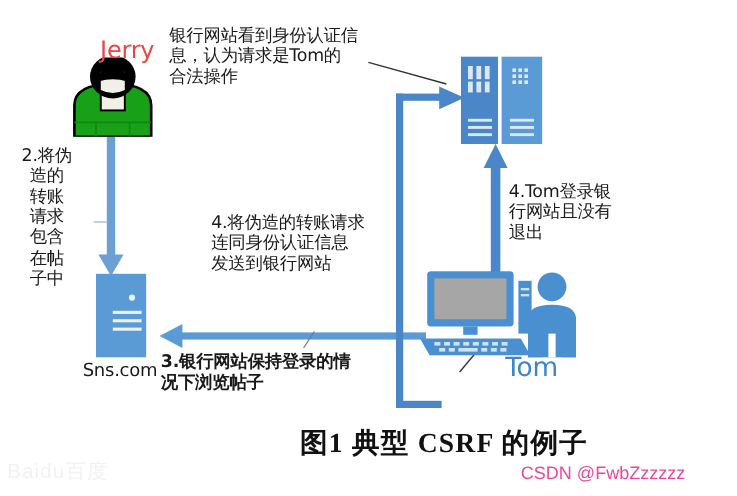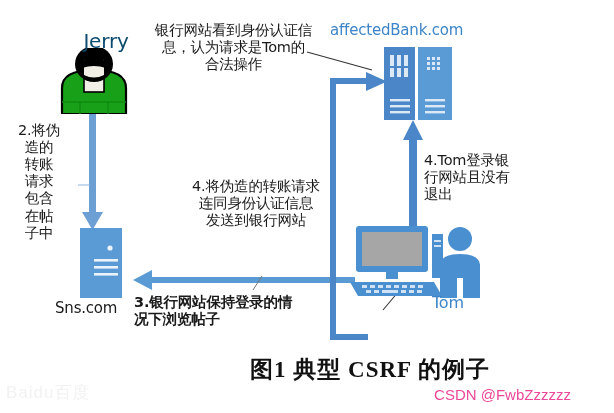--- a/index.html
+++ b/index.html
@@ -15,46 +15,46 @@
   .cn{
     font-family:"DejaVu Sans","Liberation Sans",sans-serif;
     color:#1a1a1a;
     line-height:1.18;
     white-space:pre-line;
     letter-spacing:-0.2px;
   }
   
   #jerry-label{
     left:66px;top:30px;width:80px;
-    font-size:20px;color:#0c4a6e;text-align:center;
+    font-size:20px;color:#ef4444;text-align:center;
   }
   #tom-label{
-    left:432px;top:294px;width:70px;
-    font-size:16px;color:#3d85c8;text-align:left;font-weight:400;
+    left:408px;top:294px;width:70px;
+    font-size:22px;color:#3d85c8;text-align:center;font-weight:400;
   }
   #sns-label{
     left:55px;top:300px;width:90px;
-    font-size:15px;color:#1a1a1a;
+    font-size:15px;color:#1a1a1a;text-align:center;
   }
   #bank-label{
     left:330px;top:22px;width:175px;
     font-size:15px;color:#3d85c8;text-align:left;
   }
   
   #txt-top{
     left:141px;top:22px;width:185px;
-    font-size:14.5px;text-align:center;
+    font-size:14.5px;text-align:left;
   }
   #txt-2{
     left:8px;top:122px;width:62px;
     font-size:14.5px;text-align:center;
   }
   #txt-4{
     left:176px;top:178px;width:160px;
-    font-size:14.5px;text-align:center;
+    font-size:14.5px;text-align:left;
   }
   #txt-1{
     left:424px;top:152px;width:95px;
     font-size:14.5px;text-align:left;
   }
   #txt-3{
     left:134px;top:294px;width:200px;
     font-size:14.5px;text-align:left;font-weight:bold;
   }
   #txt-browser{
@@ -168,21 +168,20 @@
         <rect x="48" y="15" width="3" height="3"></rect>
         <rect x="53" y="15" width="3" height="3"></rect>
       <rect x="43" y="20" width="3" height="3"></rect>
         <rect x="48" y="20" width="3" height="3"></rect>
         <rect x="53" y="20" width="3" height="3"></rect>
     </g>
     <rect x="41" y="52" width="20" height="2.4" fill="#dbe9f7"></rect>
     <rect x="41" y="58" width="20" height="2.4" fill="#dbe9f7"></rect>
     <rect x="41" y="64" width="20" height="2.4" fill="#dbe9f7"></rect>
   </svg>
-  <div class="abs cn" id="bank-label">affectedBank.com</div>
 
   <svg class="abs" style="left:348px;top:224px;" width="98" height="74">
 
     <rect x="8" y="2" width="72" height="46" rx="3" fill="#4a90d0"></rect>
     <rect x="14" y="8" width="60" height="34" fill="#a6a6a6"></rect>
 
     <rect x="38" y="48" width="12" height="7" fill="#4a90d0"></rect>
 
     <path d="M2,58 L86,58 L94,72 L10,72 Z" fill="#4a90d0"></path>
     <g fill="#cfe2f5">

